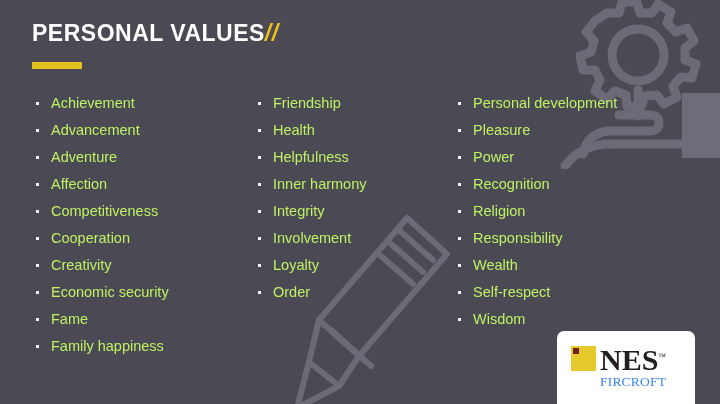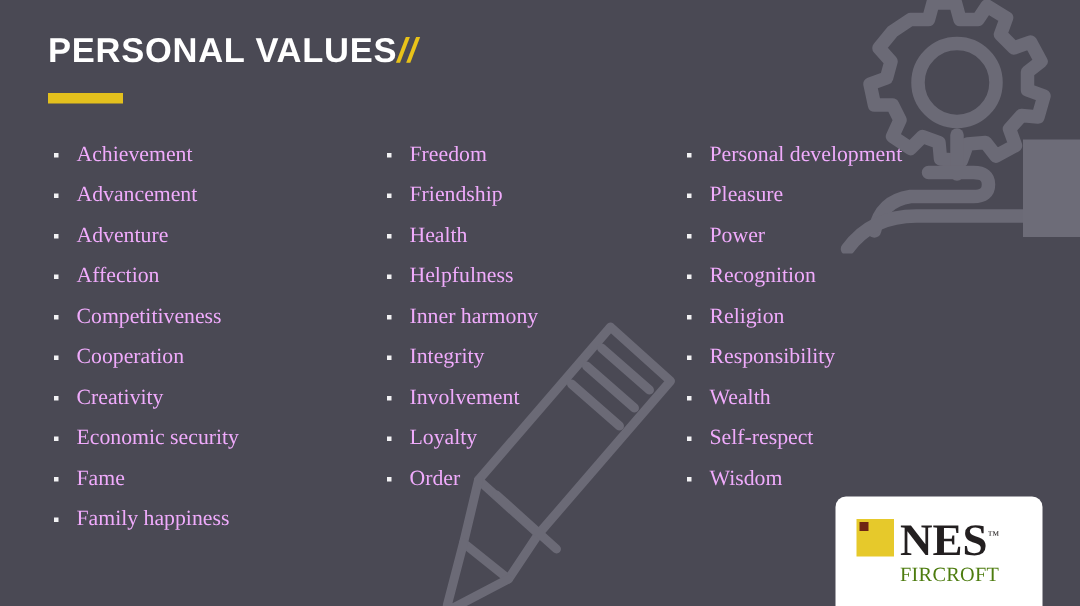--- a/index.html
+++ b/index.html
@@ -94,24 +94,23 @@
   .value-list {
     list-style: none;
     margin: 0;
     padding: 0;
   }
   .value-item {
     position: relative;
     height: 27px;
     line-height: 27px;
     padding-left: 18px;
-    color: #f0abfc;
+    color: #bef264;
     font-size: 14.5px;
     white-space: nowrap;
-    font-family: Liberation Serif, serif;
   }
   .value-item .bullet {
     position: absolute;
     left: 3px;
     top: 12px;
     width: 3px;
     height: 3px;
     background: #f2f2f4;
   }
 
@@ -163,21 +162,21 @@
   }
   .logo-tm {
     font-size: 8px;
     vertical-align: super;
     font-weight: normal;
   }
   .logo-fircroft {
     font-family: "Liberation Serif", serif;
     font-size: 13.5px;
     line-height: 14px;
-    color: #4d7c0f;
+    color: #3b82f6;
     letter-spacing: 0.2px;
     margin-top: 1px;
   }
 </style>
 </head>
 <body>
 
 <div class="slide">
 
   <svg class="watermark wm-gear-hand" viewBox="0 0 185 175" xmlns="http://www.w3.org/2000/svg">
@@ -255,24 +254,20 @@
           <span class="bullet"></span>
           <span>Family happiness</span>
         </li>
       </ul>
     </div>
 
     <div class="col col-2">
       <ul class="value-list">
         <li class="value-item">
           <span class="bullet"></span>
-          <span>Freedom</span>
-        </li>
-        <li class="value-item">
-          <span class="bullet"></span>
           <span>Friendship</span>
         </li>
         <li class="value-item">
           <span class="bullet"></span>
           <span>Health</span>
         </li>
         <li class="value-item">
           <span class="bullet"></span>
           <span>Helpfulness</span>
         </li>

